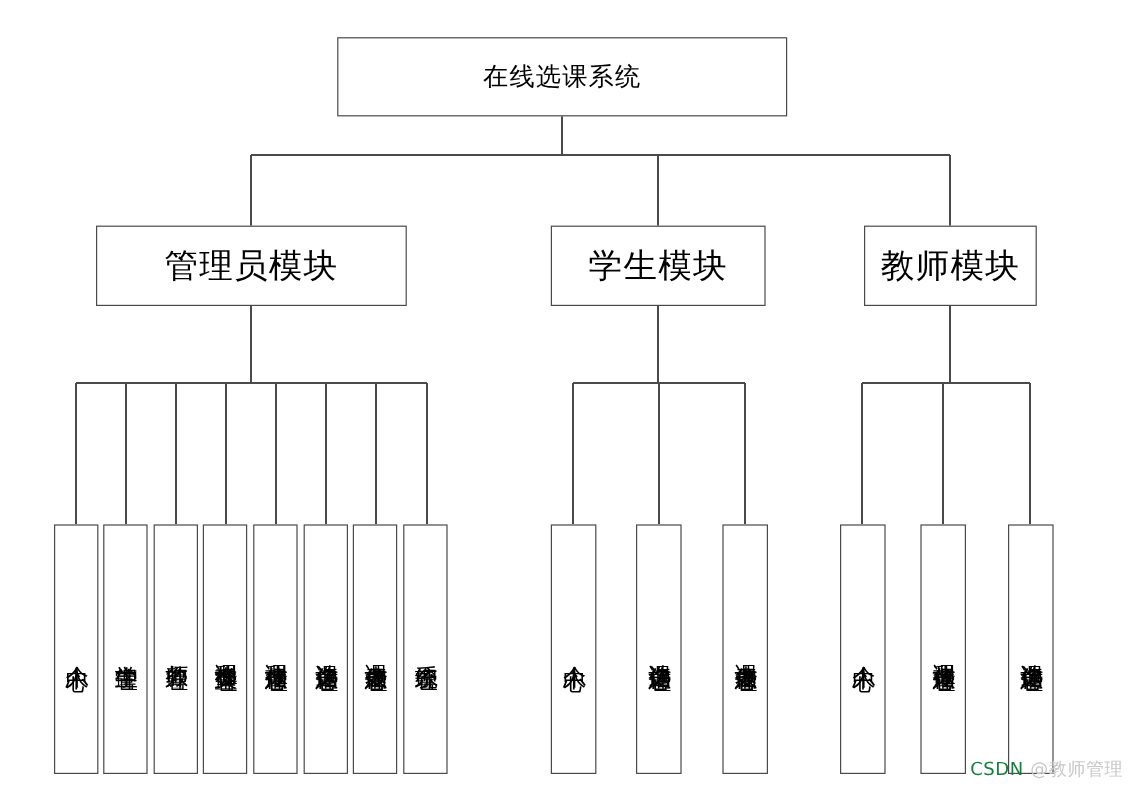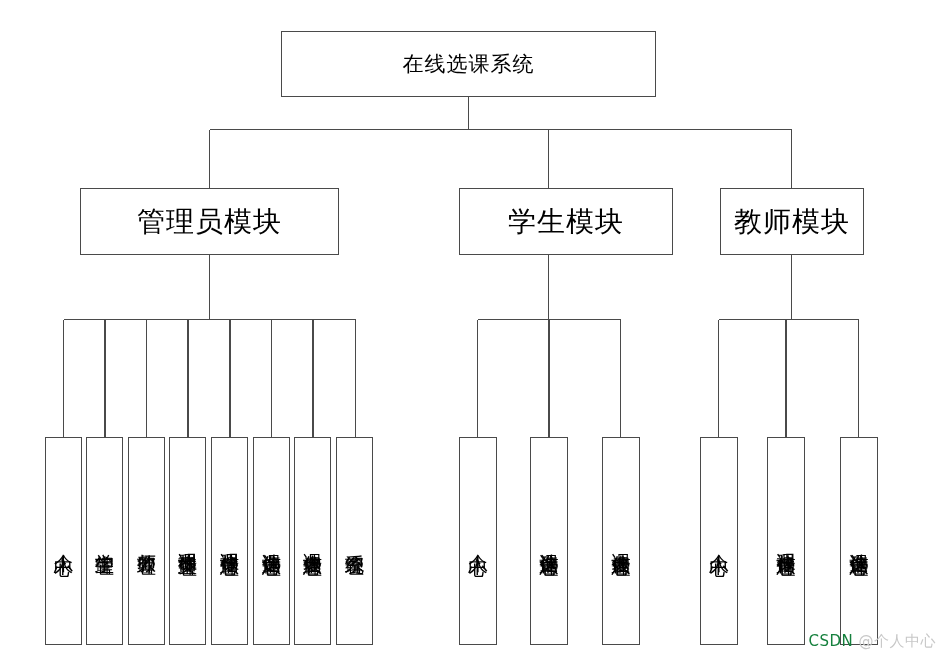--- a/index.html
+++ b/index.html
@@ -112,21 +112,21 @@
     </g>
   </svg>
 
   <div class="node root" style="left:281px; top:31px; width:375px; height:66px;">
     <span>在线选课系统</span>
   </div>
 
   <div class="node level2" style="left:80px; top:188px; width:259px; height:67px;">
     <span>管理员模块</span>
   </div>
-  <div class="node level2" style="left:459px; top:188px; width:214px; height:67px;">
+  <div class="node level2" style="left:459px; top:188px; width:179px; height:67px;">
     <span>学生模块</span>
   </div>
   <div class="node level2" style="left:720px; top:188px; width:144px; height:67px;">
     <span>教师模块</span>
   </div>
 
   <div class="node leaf" style="left:45px; top:437px; width:37px; height:208px;">
     <span class="leaf-text">个人中心</span>
   </div>
   <div class="node leaf" style="left:86px; top:437px; width:37px; height:208px;">
@@ -166,16 +166,16 @@
   </div>
   <div class="node leaf" style="left:767px; top:437px; width:38px; height:208px;">
     <span class="leaf-text">课程信息管理</span>
   </div>
   <div class="node leaf" style="left:840px; top:437px; width:38px; height:208px;">
     <span class="leaf-text">选课信息管理</span>
   </div>
 
   <div id="watermark">
     <span class="wm-brand">CSDN</span>
-    <span class="wm-user">@个人中心</span>
+    <span class="wm-user">@教师管理</span>
   </div>
 
 </div>
 
 </body></html>

